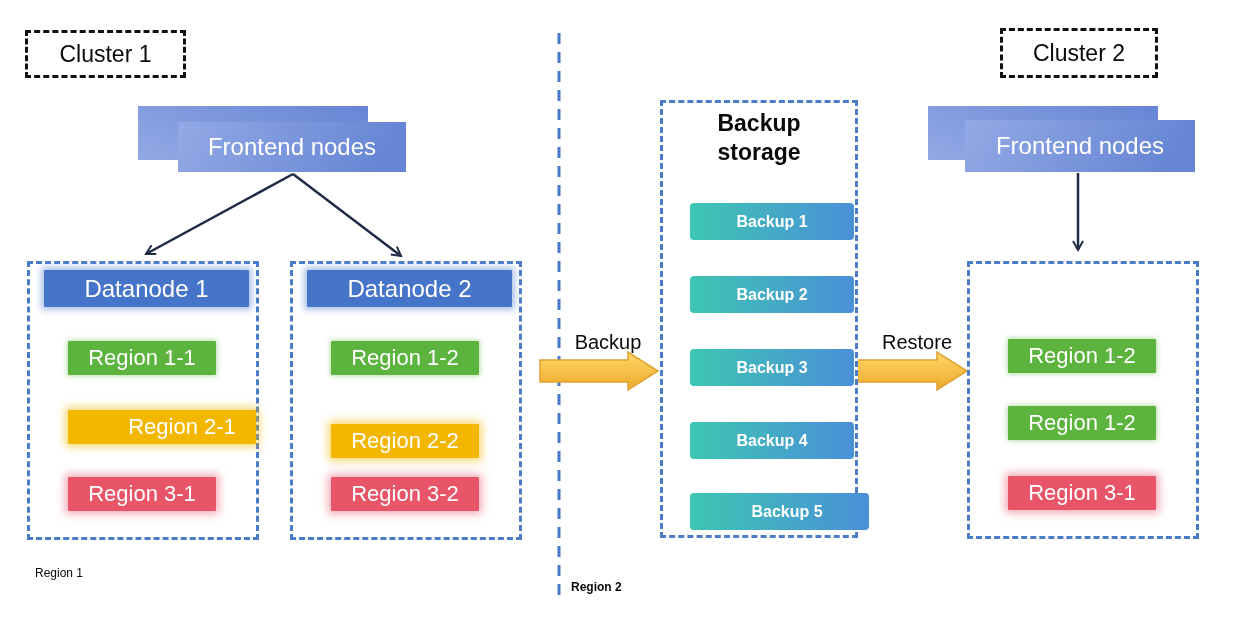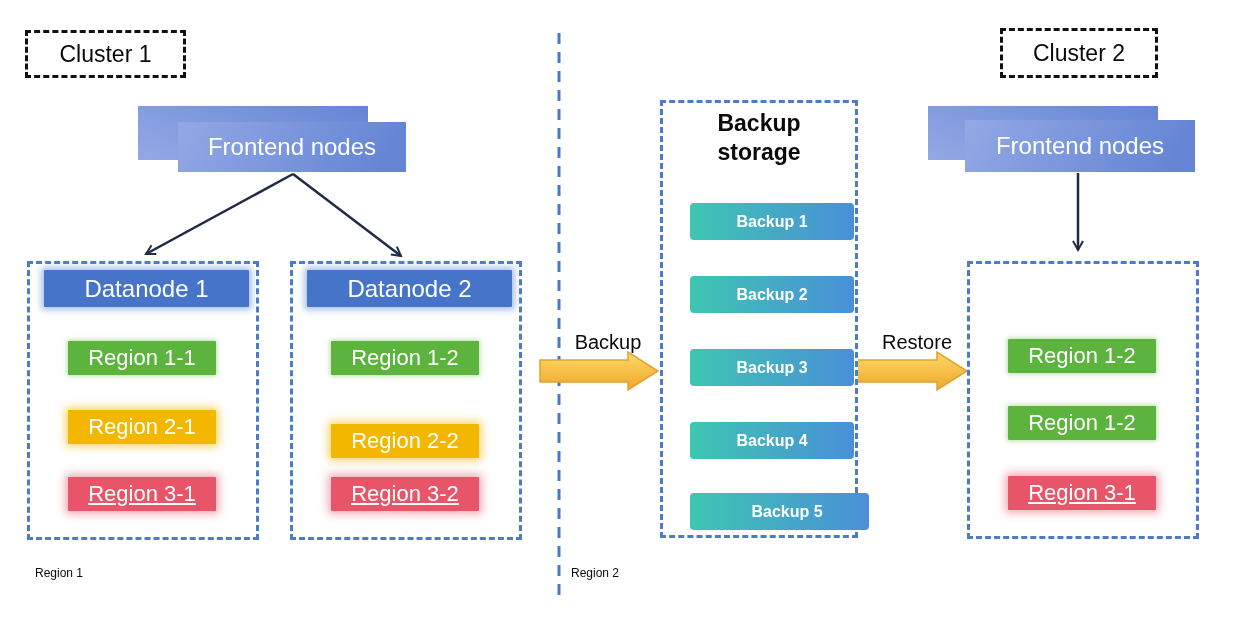--- a/index.html
+++ b/index.html
@@ -35,21 +35,21 @@
     color:#fff;font-size:24px;border-radius:1px;
   }
   
   .chip{
     position:absolute;width:148px;height:34px;
     display:flex;align-items:center;justify-content:center;
     color:#fff;font-size:22px;border-radius:1px;
   }
   .chip[data-color="green"]{background:var(--region-green);box-shadow:0 0 5px 1px rgba(92,179,62,0.45);}
   .chip[data-color="yellow"]{background:var(--region-yellow);box-shadow:0 0 8px 3px rgba(243,183,0,0.55);}
-  .chip[data-color="red"]{background:var(--region-red);box-shadow:0 0 8px 3px rgba(232,85,104,0.5);text-decoration:underline;}
+  .chip[data-color="red"]{background:var(--region-red);box-shadow:0 0 8px 3px rgba(232,85,104,0.5);}
   
   .storage-title{
     position:absolute;top:6px;left:50%;transform:translateX(-50%);
     width:130px;text-align:center;font-size:23px;line-height:1.25;color:#0a0a0a;
   }
   .backup-item{
     position:absolute;left:27px;width:164px;height:37px;
     background:linear-gradient(90deg, var(--backup-teal) 0%, var(--backup-blue) 100%);
     display:flex;align-items:center;justify-content:center;
     color:#fff;font-size:16px;border-radius:4px;
@@ -106,21 +106,21 @@
   </svg>
 
   <div class="arrow-label abs" style="left:553px;top:331px;">Backup</div>
   <div class="arrow-label abs" style="left:862px;top:331px;">Restore</div>
 
   <div class="node-container abs" style="left:27px;top:261px;width:226px;height:273px;">
     <div class="node-header">
       <span>Datanode 1</span>
     </div>
     <div class="chip" style="left:38px;top:77px;" data-color="green">Region 1-1</div>
-    <div class="chip" style="left:38px;top:146px;" data-color="yellow">Region 2-1</div>
+    <div class="chip" style="left:38px;top:146px;padding-left:40px;" data-color="yellow">Region 2-1</div>
     <div class="chip" style="left:38px;top:213px;" data-color="red">Region 3-1</div>
   </div>
 
   <div class="node-container abs" style="left:290px;top:261px;width:226px;height:273px;">
     <div class="node-header">
       <span>Datanode 2</span>
     </div>
     <div class="chip" style="left:38px;top:77px;" data-color="green">Region 1-2</div>
     <div class="chip" style="left:38px;top:160px;" data-color="yellow">Region 2-2</div>
     <div class="chip" style="left:38px;top:213px;" data-color="red">Region 3-2</div>
@@ -135,15 +135,15 @@
     <div class="backup-item" style="top:390px;padding-left:15px;">Backup 5</div>
   </div>
 
   <div class="node-container abs" style="left:967px;top:261px;width:226px;height:272px;">
     <div class="chip" style="left:38px;top:75px;" data-color="green">Region 1-2</div>
     <div class="chip" style="left:38px;top:142px;" data-color="green">Region 1-2</div>
     <div class="chip" style="left:38px;top:212px;" data-color="red">Region 3-1</div>
   </div>
 
   <div class="small-label abs" style="left:35px;top:566px;">Region 1</div>
-  <div class="small-label abs" style="left:571px;top:566px;">Region 2</div>
+  <div class="small-label abs" style="left:571px;top:580px;font-weight:bold;">Region 2</div>
 
 </div>
 
 </body></html>

